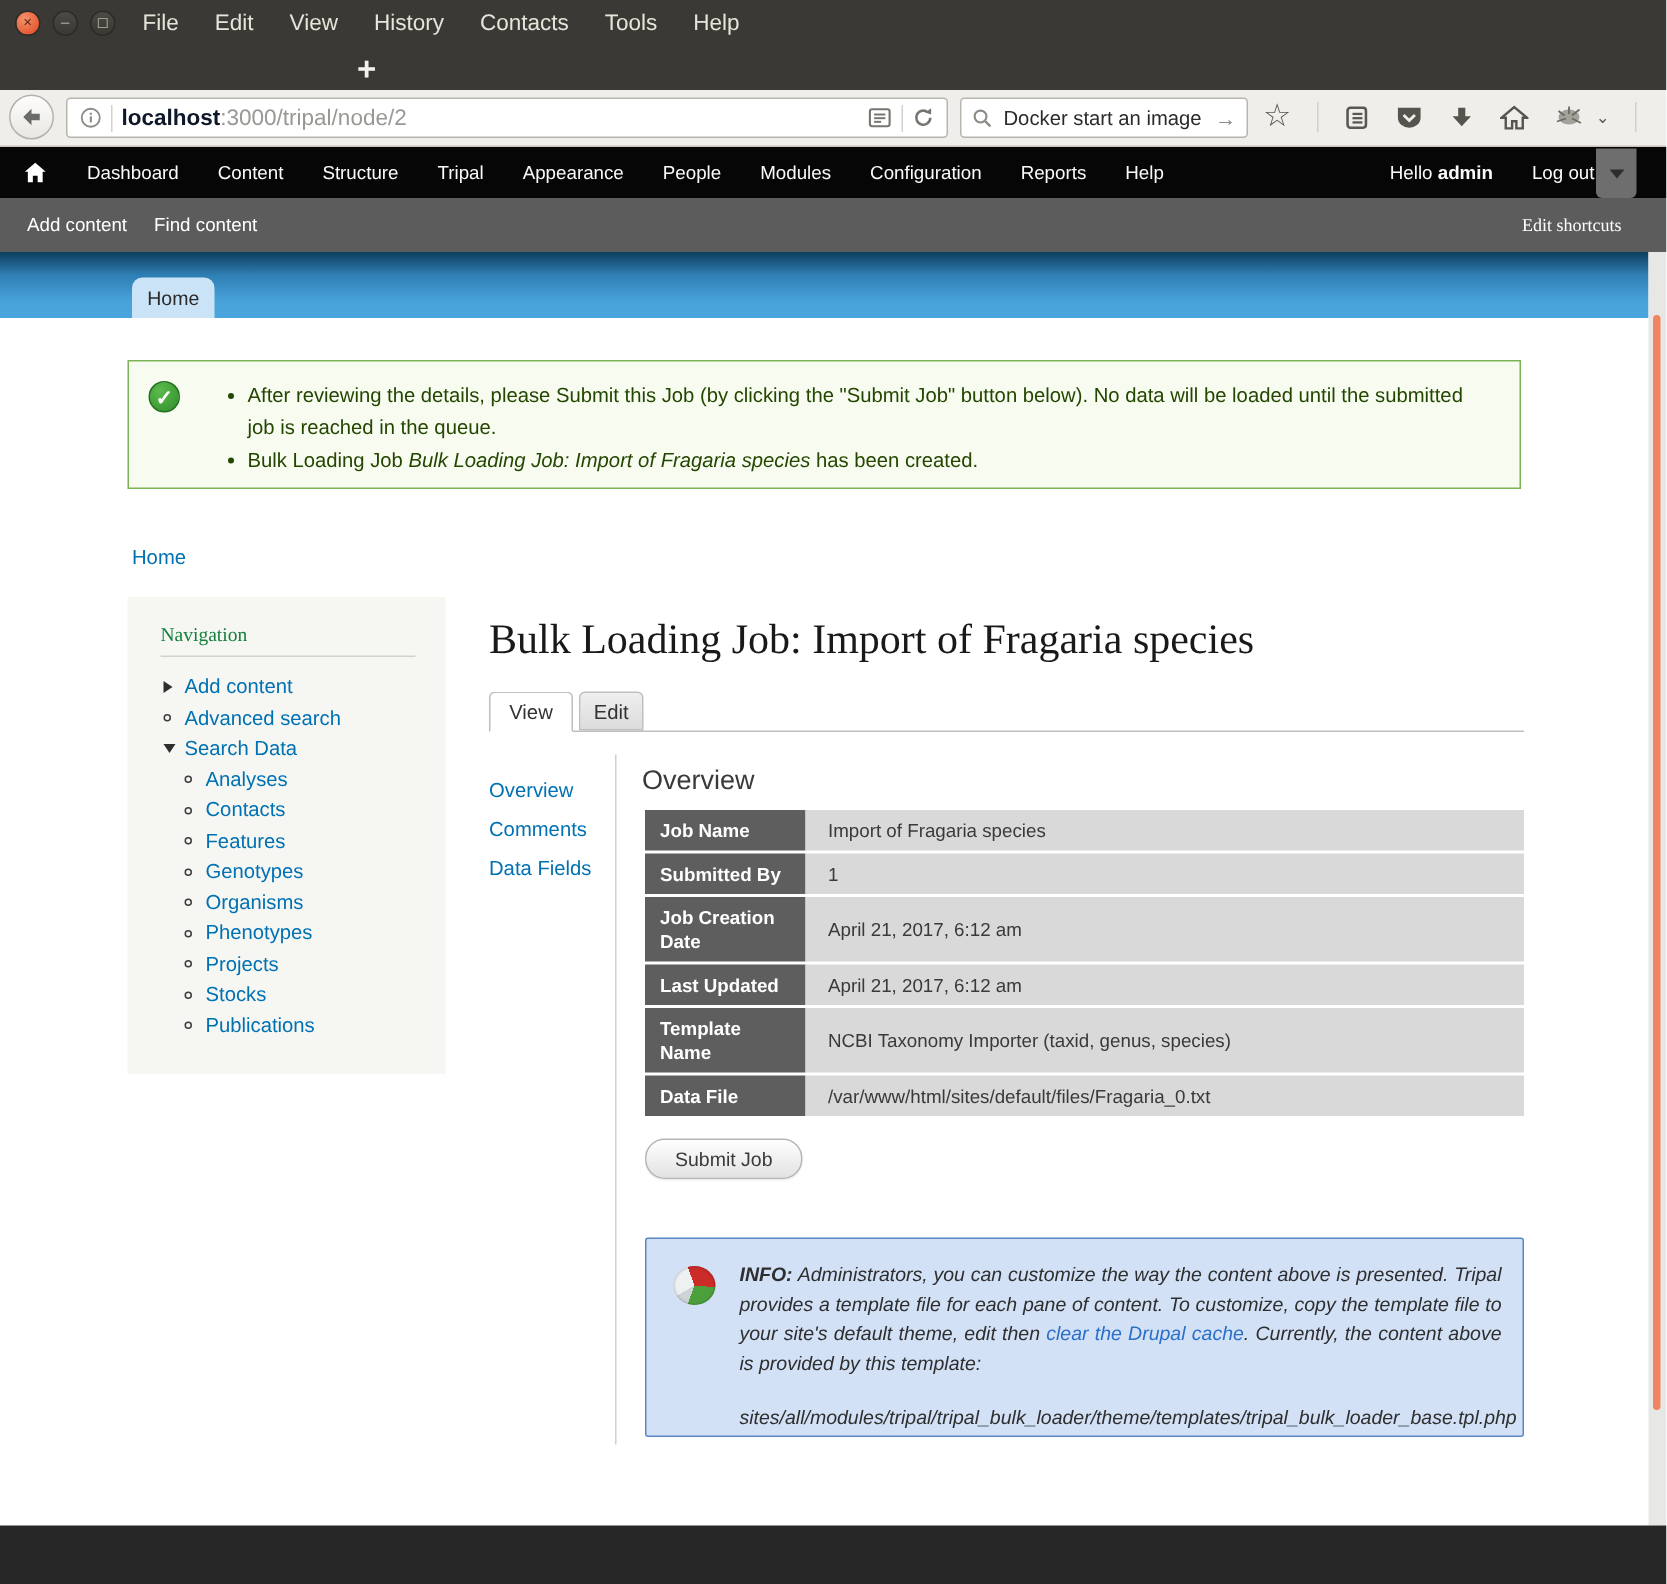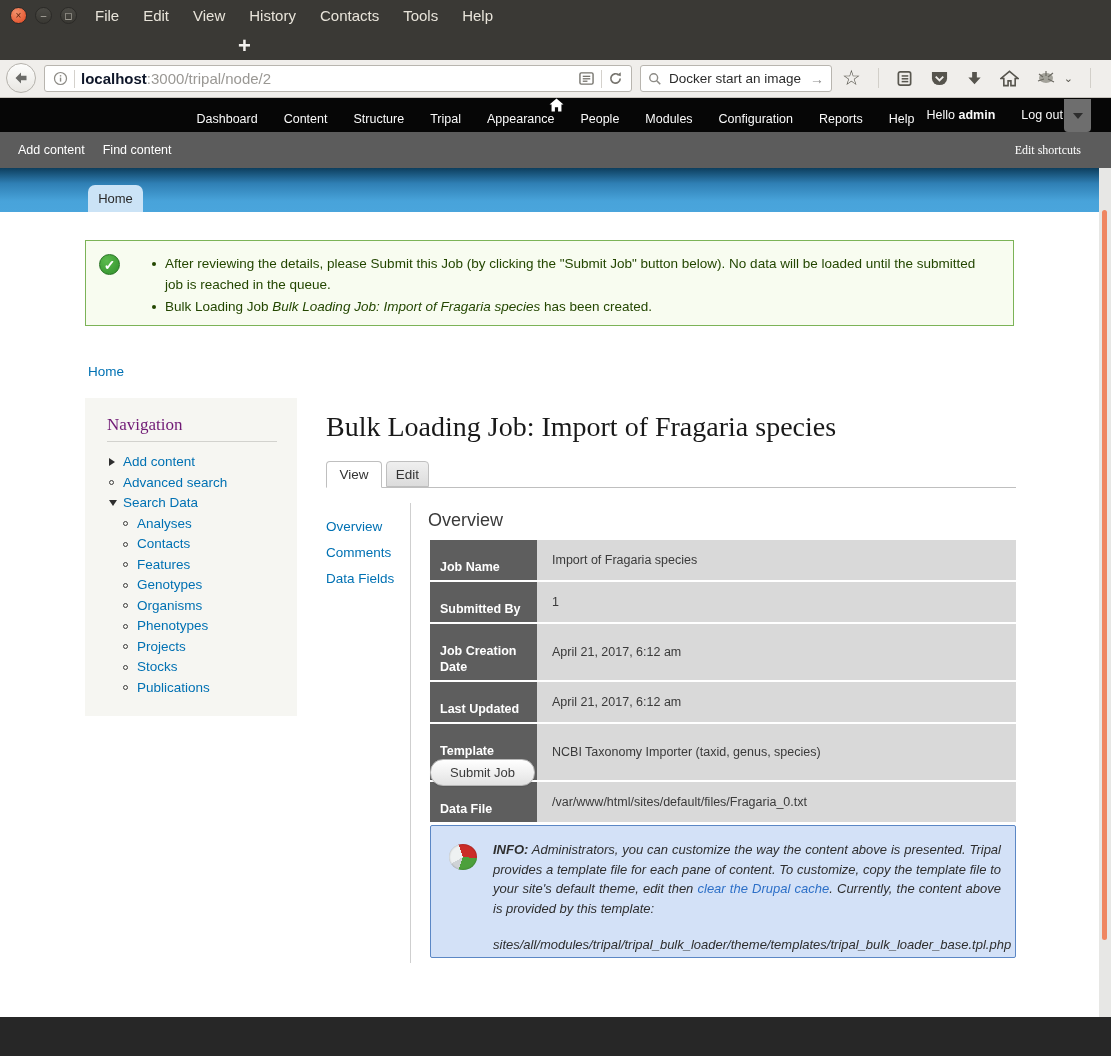--- a/index.html
+++ b/index.html
@@ -42,21 +42,21 @@
              border-radius:3px;box-sizing:border-box;display:flex;align-items:center;padding:0 7px;}
   .searchtext{font-size:13.5px;color:#2b2b2b;flex:1;margin-left:7px;white-space:nowrap;}
   .goarrow{color:#8b8b8b;font-size:14px;}
   .tbicons{position:absolute;left:842px;top:3px;height:30px;display:flex;align-items:center;gap:17px;}
   .tbicon{display:flex;align-items:center;justify-content:center;}
   .star{font-size:21px;color:#59574f;line-height:20px;}
   .chev{font-size:11px;color:#59574f;margin-left:-9px;}
   .sep{width:1px;height:20px;background:#d2cfc9;}
 
   
-  .adminbar{left:0;top:98px;width:1111px;height:34px;background:#060606;display:flex;align-items:center;color:#fafafa;flex-direction:column;}
+  .adminbar{left:0;top:98px;width:1111px;height:34px;background:#060606;display:flex;align-items:center;color:#fafafa;}
   .adminhome{margin:0 14px 0 16px;display:flex;}
   .adminitems{display:flex;}
   .adminitems span{font-size:12.5px;padding:0 13px;}
   .adminright{position:absolute;right:48px;top:0;height:34px;display:flex;align-items:center;gap:26px;font-size:12.5px;}
   .toggleorient{position:absolute;right:20px;top:0;width:27px;height:33px;background:#6e6e6e;
                 border-radius:0 0 4px 4px;display:flex;align-items:center;justify-content:center;}
   .tridown{width:0;height:0;border-left:5px solid transparent;border-right:5px solid transparent;border-top:6px solid #2d2d2d;}
 
   
   .shortcutbar{left:0;top:132px;width:1111px;height:36px;background:#5c5c5c;display:flex;align-items:center;color:#fff;}
@@ -81,21 +81,21 @@
   .statuslist{margin:12px 16px 0 66px;color:#234600;font-size:13.5px;line-height:21px;}
   .statusli{display:flex;margin-bottom:1px;}
   .bdot{flex:0 0 auto;width:4px;height:4px;border-radius:50%;background:#234600;margin:9px 9px 0 0;}
 
   
   a.lnk{color:#0071b3;text-decoration:none;}
   .breadcrumb{left:88px;top:364px;font-size:13.5px;}
 
   
   .sidebar{left:85px;top:398px;width:212px;height:318px;background:#f6f6f2;}
-  .sbtitle{font-family:"Liberation Serif",serif;font-size:17px;color:#701a75;margin:17px 20px 0 22px;}
+  .sbtitle{font-family:"Liberation Serif",serif;font-size:13px;color:#15803d;margin:17px 20px 0 22px;}
   .sbrule{height:1px;background:#d2d2ce;margin:6px 20px 10px 22px;}
   .sblist{font-size:13.5px;line-height:20.5px;}
   .sbrow{display:flex;align-items:center;margin-left:24px;}
   .sbrow.sub{margin-left:38px;}
   .mk{flex:0 0 14px;display:flex;align-items:center;}
   .tri-r{width:0;height:0;border-left:6px solid #2e2e2e;border-top:4px solid transparent;border-bottom:4px solid transparent;}
   .tri-d{width:0;height:0;border-top:6px solid #2e2e2e;border-left:4px solid transparent;border-right:4px solid transparent;}
   .leafdot{width:5px;height:5px;border-radius:50%;border:1.5px solid #3c3c3c;box-sizing:border-box;background:transparent;}
 
   
@@ -106,21 +106,21 @@
   .ptab.view{left:326px;width:56px;background:#fff;border-bottom:1px solid #fff;height:27px;z-index:2;}
   .ptab.edit{left:386px;width:43px;background:linear-gradient(#efefef,#dcdcdc);}
   .subnav{left:326px;top:514px;font-size:13.5px;line-height:26px;}
   .subnav div{margin-bottom:0;}
   .contentdivider{left:410px;top:503px;width:1px;height:460px;background:#cfcfcf;}
   .sectiontitle{left:428px;top:510px;font-size:18px;color:#3a3a3a;}
 
   .jobtable{left:430px;top:540px;width:586px;display:flex;flex-direction:column;gap:2px;}
   .trow{display:flex;}
   .tlabel{flex:0 0 91px;background:#5e5e5e;color:#fff;font-weight:bold;font-size:12.5px;
-          padding:19px 6px 5px 10px;line-height:16px;}
+          padding:6px 6px 5px 10px;line-height:16px;}
   .tvalue{flex:1;background:#d9d9d9;color:#3a3a3a;font-size:12.5px;padding:5px 10px 5px 15px;
           display:flex;align-items:center;line-height:16px;}
 
   .submitbtn{left:430px;top:759px;height:25px;padding:0 19px;border:1px solid #b6b6b6;border-radius:13px;
              background:linear-gradient(#ffffff,#e2e2e2);font-size:13px;color:#3a3a3a;
              display:flex;align-items:center;box-shadow:0 1px 1px rgba(0,0,0,.08);}
 
   .infobox{left:430px;top:825px;width:586px;height:133px;background:#d3e1f7;border:1px solid #5b87c5;
            box-sizing:border-box;border-radius:2px;}
   .tripallogo{position:absolute;left:18px;top:18px;width:28px;height:26px;border-radius:50%;

